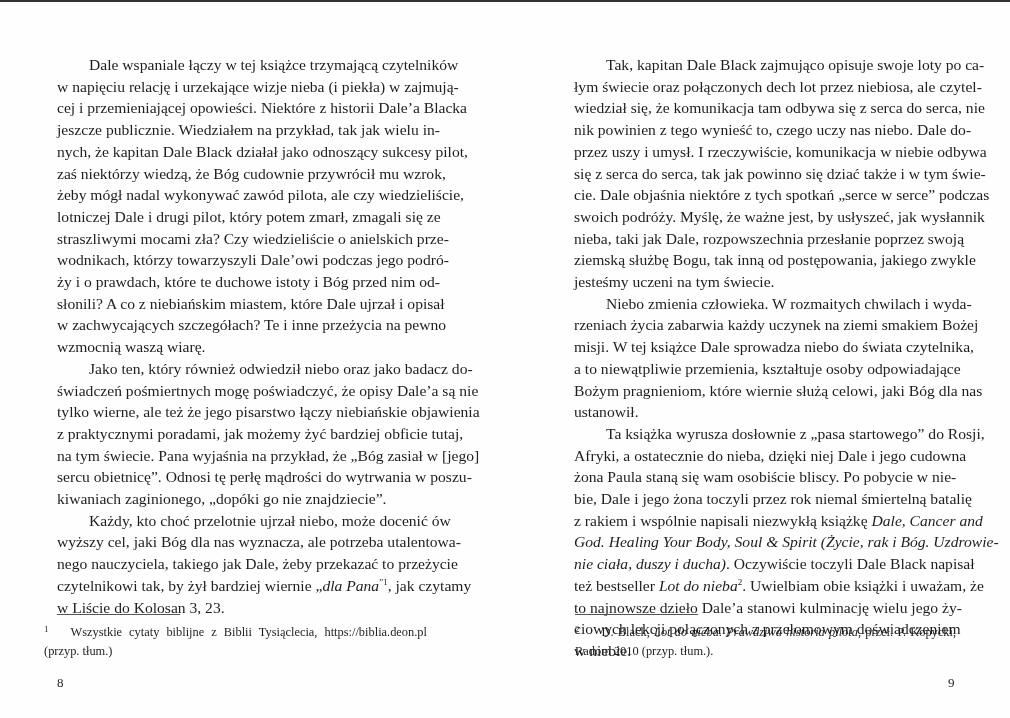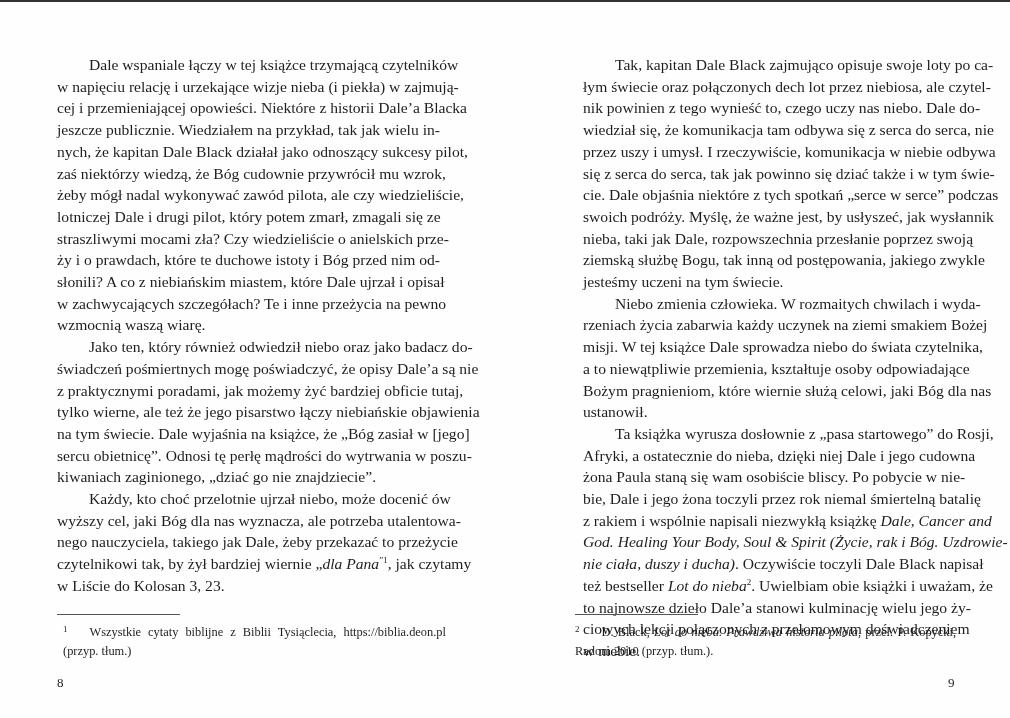--- a/index.html
+++ b/index.html
@@ -13,32 +13,32 @@
   .top-bar { position: absolute; left: 0; top: 0; width: 1010px; height: 2px; background: #333333; }
   .page { position: absolute; top: 0; height: 718px; }
   .page.left { left: 0; width: 505px; }
   .page.right { left: 505px; width: 505px; }
   .body-text {
     position: absolute; top: 54px;
     font-size: 15.6px; line-height: 21.7px;
     text-align: justify; hyphens: manual;
   }
   .page.left .body-text { left: 57px; width: 383px; }
-  .page.right .body-text { left: 78px; width: 381px; }
+  .page.right .body-text { left: 69px; width: 381px; }
   .para { margin: 0; text-indent: 32px; }
   .line { display: block; text-align: justify; text-align-last: justify; white-space: nowrap; }
   .line.last { text-align-last: left; font-family: Liberation Serif, serif; }
   .fn-rule { position: absolute; top: 614px; width: 123px; height: 1px; background: #555; }
   .page.left .fn-rule { left: 57px; }
   .page.right .fn-rule { left: 575px; left: 70px; }
   .footnote {
     position: absolute; top: 620px;
     font-size: 12.4px; line-height: 19px; text-align: justify;
   }
-  .page.left .footnote { left: 63px; width: 383px; }
+  .page.left .footnote { left: 44px; width: 383px; }
   .page.right .footnote { left: 70px; width: 381px; }
   .fn-line { display: block; white-space: nowrap; text-align: justify; text-align-last: justify; }
   .fn-line.last { text-align-last: left; }
   .fn-num { font-size: 9px; vertical-align: 4px; margin-right: 22px; }
   .page-number { position: absolute; top: 675px; font-size: 13px; }
   .page.left .page-number { left: 57px; }
   .page.right .page-number { left: 443px; }
   i { font-style: italic; }
   sup { font-size: 9px; line-height: 0; }
 </style>
@@ -52,33 +52,34 @@
     <p class="para">
       <span class="line">Dale wspaniale łączy w tej książce trzymającą czytelników</span>
       <span class="line" style="margin-left:-32px">w napięciu relację i urzekające wizje nieba (i piekła) w zajmują-</span>
       <span class="line" style="margin-left:-32px">cej i przemieniającej opowieści. Niektóre z historii Dale’a Blacka</span>
       <span class="line" style="margin-left:-32px">jeszcze publicznie. Wiedziałem na przykład, tak jak wielu in-</span>
       <span class="line" style="margin-left:-32px">nych, że kapitan Dale Black działał jako odnoszący sukcesy pilot,</span>
       <span class="line" style="margin-left:-32px">zaś niektórzy wiedzą, że Bóg cudownie przywrócił mu wzrok,</span>
       <span class="line" style="margin-left:-32px">żeby mógł nadal wykonywać zawód pilota, ale czy wiedzieliście,</span>
       <span class="line" style="margin-left:-32px">lotniczej Dale i drugi pilot, który potem zmarł, zmagali się ze</span>
       <span class="line" style="margin-left:-32px">straszliwymi mocami zła? Czy wiedzieliście o anielskich prze-</span>
+      <span class="line" style="margin-left:-32px">wodnikach, którzy towarzyszyli Dale’owi podczas jego podró-</span>
       <span class="line" style="margin-left:-32px">ży i o prawdach, które te duchowe istoty i Bóg przed nim od-</span>
       <span class="line" style="margin-left:-32px">słonili? A co z niebiańskim miastem, które Dale ujrzał i opisał</span>
       <span class="line" style="margin-left:-32px">w zachwycających szczegółach? Te i inne przeżycia na pewno</span>
       <span class="line last" style="margin-left:-32px">wzmocnią waszą wiarę.</span>
     </p>
     <p class="para">
       <span class="line">Jako ten, który również odwiedził niebo oraz jako badacz do-</span>
       <span class="line" style="margin-left:-32px">świadczeń pośmiertnych mogę poświadczyć, że opisy Dale’a są nie</span>
+      <span class="line" style="margin-left:-32px">tylko wierne, ale też że jego pisarstwo łączy niebiańskie objawienia</span>
       <span class="line" style="margin-left:-32px">z praktycznymi poradami, jak możemy żyć bardziej obficie tutaj,</span>
-      <span class="line" style="margin-left:-32px">tylko wierne, ale też że jego pisarstwo łączy niebiańskie objawienia</span>
-      <span class="line" style="margin-left:-32px">na tym świecie. Dale wyjaśnia na książce, że „Bóg zasiał w [jego]</span>
+      <span class="line" style="margin-left:-32px">na tym świecie. Pana wyjaśnia na przykład, że „Bóg zasiał w [jego]</span>
       <span class="line" style="margin-left:-32px">sercu obietnicę”. Odnosi tę perłę mądrości do wytrwania w poszu-</span>
-      <span class="line last" style="margin-left:-32px">kiwaniach zaginionego, „dziać go nie znajdziecie”.</span>
+      <span class="line last" style="margin-left:-32px">kiwaniach zaginionego, „dopóki go nie znajdziecie”.</span>
     </p>
     <p class="para">
       <span class="line">Każdy, kto choć przelotnie ujrzał niebo, może docenić ów</span>
       <span class="line" style="margin-left:-32px">wyższy cel, jaki Bóg dla nas wyznacza, ale potrzeba utalentowa-</span>
       <span class="line" style="margin-left:-32px">nego nauczyciela, takiego jak Dale, żeby przekazać to przeżycie</span>
       <span class="line" style="margin-left:-32px"><span>czytelnikowi tak, by żył bardziej wiernie „</span><i>dla Pana</i><sup>”1</sup><span>, jak czytamy</span></span>
       <span class="line last" style="margin-left:-32px">w Liście do Kolosan 3, 23.</span>
     </p>
   </div>
 
@@ -89,22 +90,22 @@
   </div>
 
   <div class="page-number">8</div>
 </section>
 
 <section class="page right">
   <div class="body-text">
     <p class="para">
       <span class="line">Tak, kapitan Dale Black zajmująco opisuje swoje loty po ca-</span>
       <span class="line" style="margin-left:-32px">łym świecie oraz połączonych dech lot przez niebiosa, ale czytel-</span>
+      <span class="line" style="margin-left:-32px">wiedział się, że komunikacja tam odbywa się z serca do serca, nie</span>
       <span class="line" style="margin-left:-32px">nik powinien z tego wynieść to, czego uczy nas niebo. Dale do-</span>
-      <span class="line" style="margin-left:-32px">wiedział się, że komunikacja tam odbywa się z serca do serca, nie</span>
       <span class="line" style="margin-left:-32px">przez uszy i umysł. I rzeczywiście, komunikacja w niebie odbywa</span>
       <span class="line" style="margin-left:-32px">się z serca do serca, tak jak powinno się dziać także i w tym świe-</span>
       <span class="line" style="margin-left:-32px">cie. Dale objaśnia niektóre z tych spotkań „serce w serce” podczas</span>
       <span class="line" style="margin-left:-32px">swoich podróży. Myślę, że ważne jest, by usłyszeć, jak wysłannik</span>
       <span class="line" style="margin-left:-32px">nieba, taki jak Dale, rozpowszechnia przesłanie poprzez swoją</span>
       <span class="line" style="margin-left:-32px">ziemską służbę Bogu, tak inną od postępowania, jakiego zwykle</span>
       <span class="line last" style="margin-left:-32px">jesteśmy uczeni na tym świecie.</span>
     </p>
     <p class="para">
       <span class="line">Niebo zmienia człowieka. W rozmaitych chwilach i wyda-</span>

